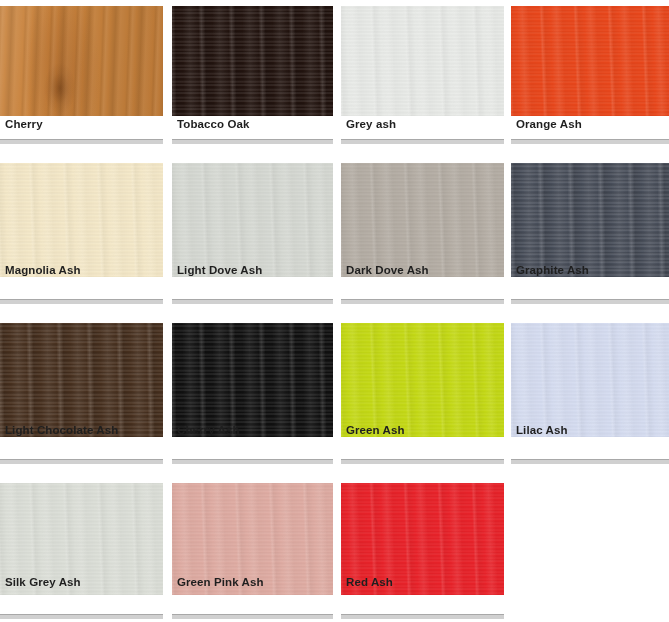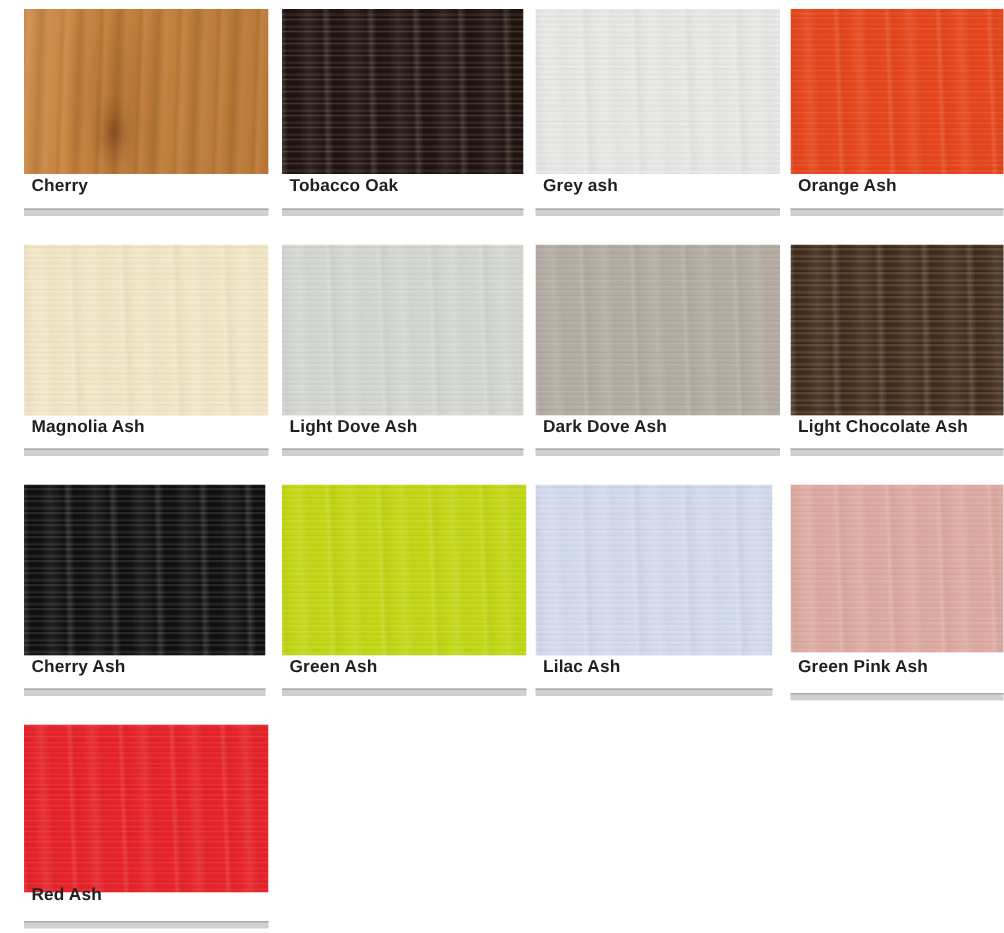--- a/index.html
+++ b/index.html
@@ -8,21 +8,20 @@
     background: #ffffff;
     font-family: "Liberation Sans", sans-serif;
     overflow: hidden;
   }
 
   #grid {
     width: 573px; height: 622px;
     display: grid;
     grid-template-columns: 172px 169px 170px 158px;
     grid-template-rows: 150px 160px 160px 152px;
-    margin-left: 16px;
   }
 
   .cell { position: relative; }
 
   .swatch-wrap {
     position: absolute;
     left: 0; top: 6px;
     width: 163px; height: 110px;
     overflow: hidden;
   }
@@ -115,21 +114,21 @@
         rgba(255,255,255,0.10) 0%,
         rgba(0,0,0,0.00) 30%,
         rgba(0,0,0,0.06) 72%,
         rgba(90,45,12,0.12) 100%);
     pointer-events: none;
   }
 
   .label {
     position: absolute;
     left: 5px;
-    bottom: 19px;
+    bottom: 34px;
     font-size: 11.5px;
     font-weight: bold;
     color: #1f1f1f;
     letter-spacing: 0.1px;
     white-space: nowrap;
   }
   .row1 .label { bottom: 20px; }
 
   .separator {
     position: absolute;
@@ -205,20 +204,29 @@
     </div>
     <div class="cell row2 col3">
       <div class="swatch-wrap">
         <div class="swatch" style="background: rgb(181, 174, 165);">
           <div class="grain-h"></div>
         </div>
       </div>
       <div class="label">Dark Dove Ash</div>
       <div class="separator"></div>
     </div>
+    <div class="cell row2 col4">
+      <div class="swatch-wrap">
+        <div class="swatch" style="background: rgb(74, 80, 92);">
+          <div class="grain-h dark"></div>
+        </div>
+      </div>
+      <div class="label">Graphite Ash</div>
+      <div class="separator"></div>
+    </div>
     <div class="cell row3 col1">
       <div class="swatch-wrap">
         <div class="swatch" style="background: rgb(74, 50, 32);">
           <div class="grain-h dark"></div>
         </div>
       </div>
       <div class="label">Light Chocolate Ash</div>
       <div class="separator"></div>
     </div>
     <div class="cell row3 col2">
@@ -241,20 +249,29 @@
     </div>
     <div class="cell row3 col4">
       <div class="swatch-wrap">
         <div class="swatch" style="background: rgb(213, 220, 240);">
           <div class="grain-h"></div>
         </div>
       </div>
       <div class="label">Lilac Ash</div>
       <div class="separator"></div>
     </div>
+    <div class="cell row4 col1">
+      <div class="swatch-wrap">
+        <div class="swatch" style="background: rgb(220, 223, 216);">
+          <div class="grain-h"></div>
+        </div>
+      </div>
+      <div class="label">Silk Grey Ash</div>
+      <div class="separator"></div>
+    </div>
     <div class="cell row4 col2">
       <div class="swatch-wrap">
         <div class="swatch" style="background: rgb(223, 172, 163);">
           <div class="grain-h"></div>
         </div>
       </div>
       <div class="label">Green Pink Ash</div>
       <div class="separator"></div>
     </div>
     <div class="cell row4 col3">

